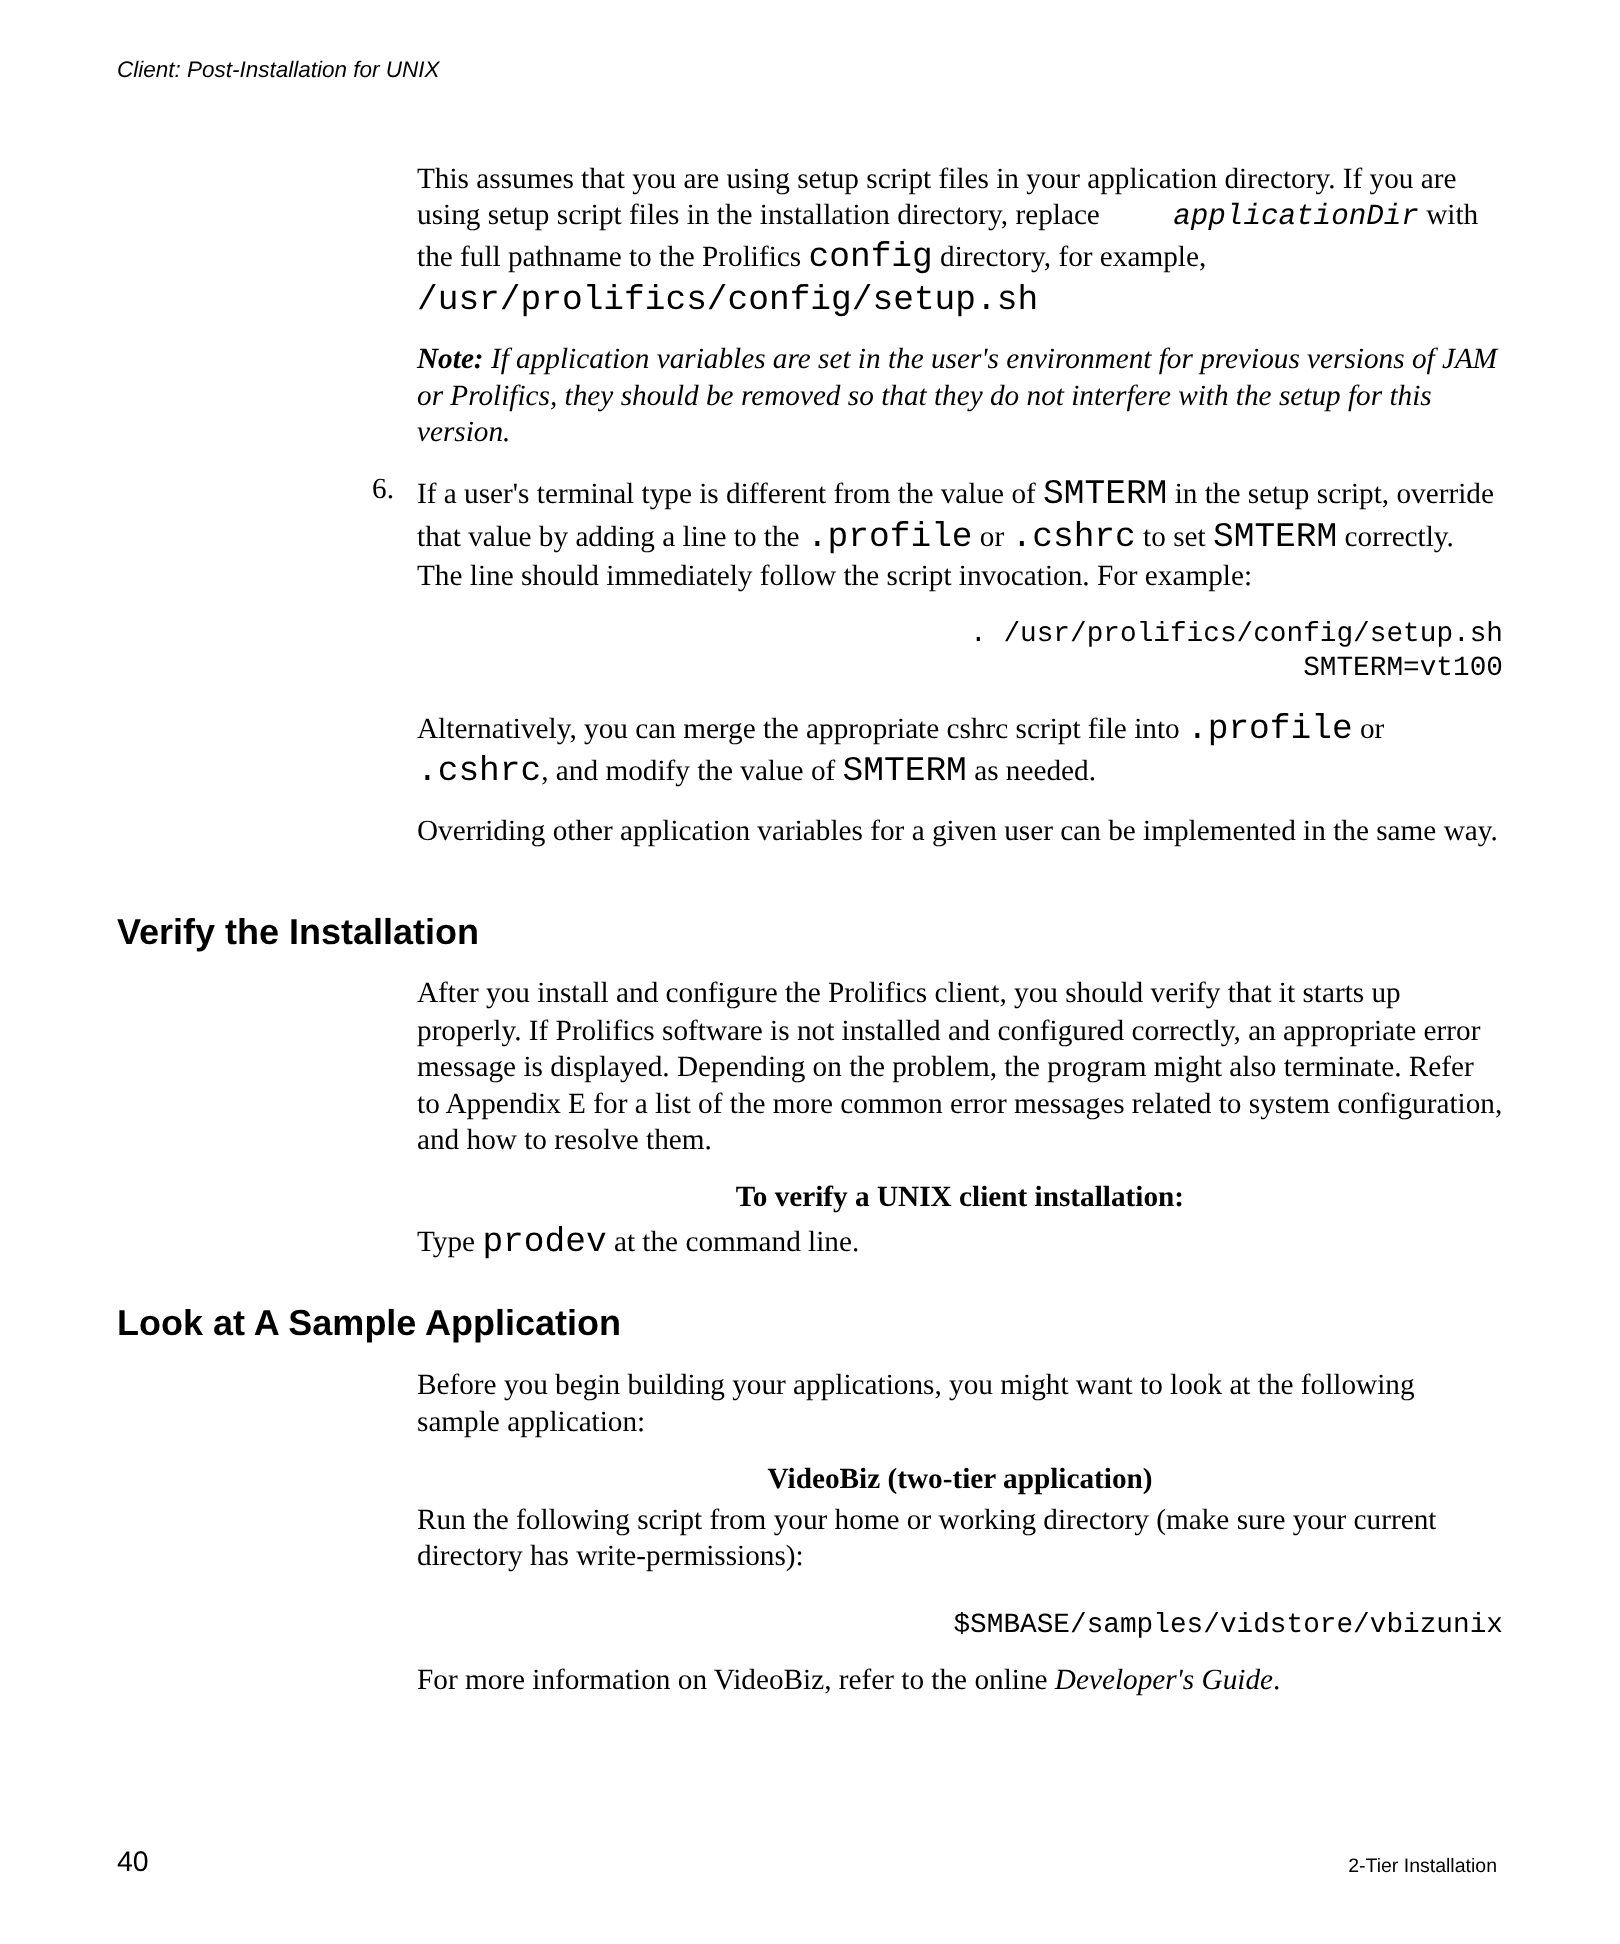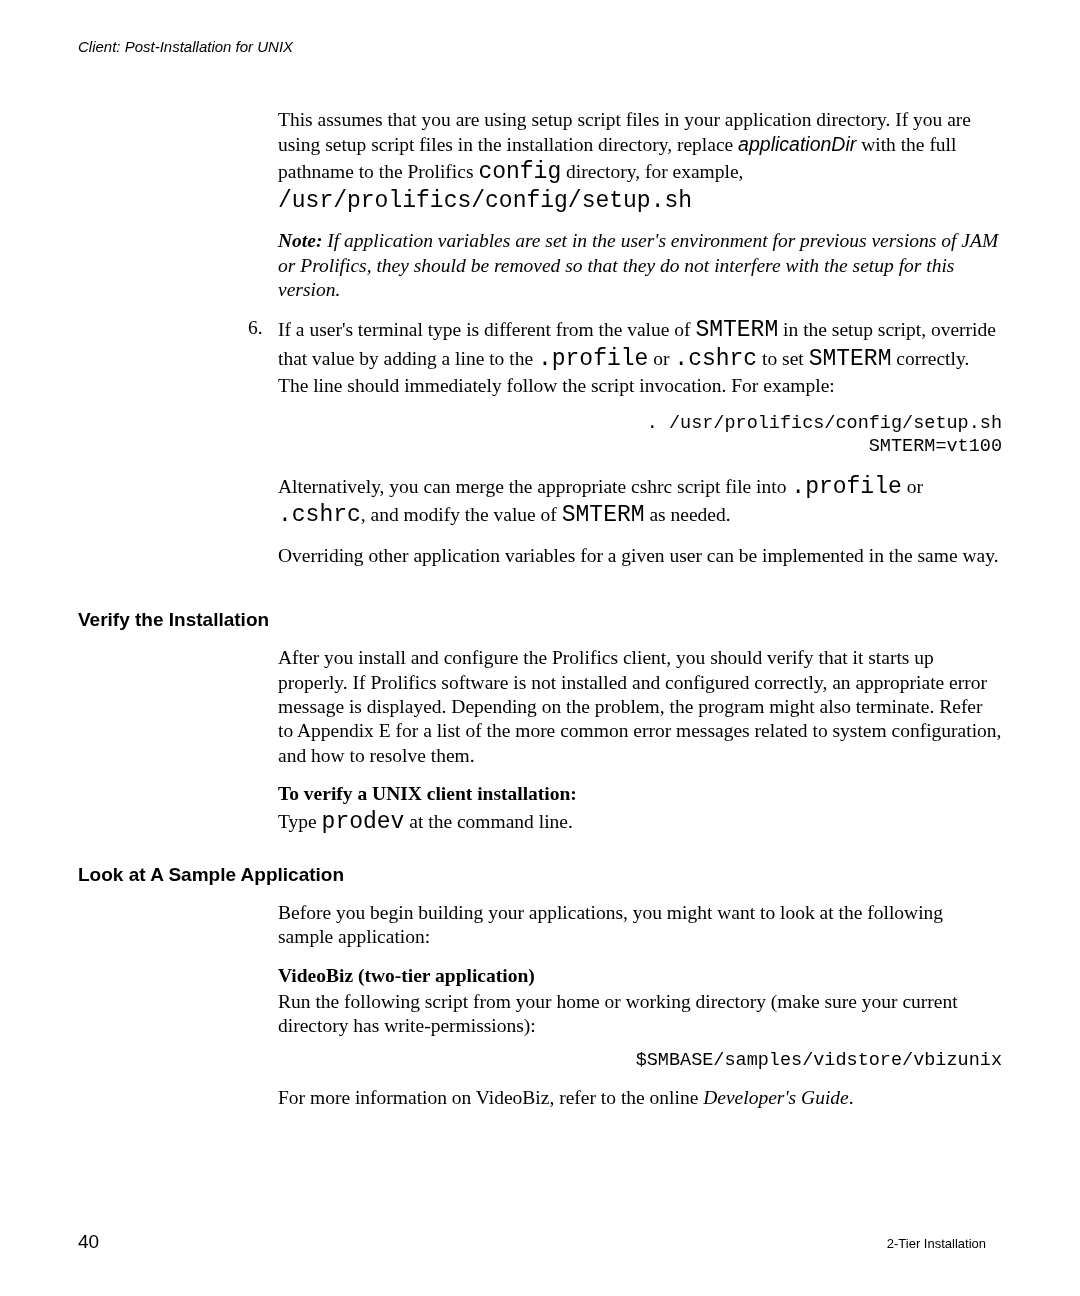--- a/index.html
+++ b/index.html
@@ -34,22 +34,23 @@
   .p {
     margin: 0 0 14px 0;
   }
   .note {
     font-style: italic;
   }
   .note strong {
     font-weight: bold;
   }
   .sansital {
-    font-family: Liberation Sans, sans-serif;
+    font-family: Liberation Mono, monospace;
     font-style: italic;
+    margin-left: 44px;
   }
   .mono {
     font-family: Liberation Mono, monospace;
     font-size: 23px;
   }
   .ol-item {
     display: flex;
     margin-bottom: 12px;
   }
   .ol-num {
@@ -63,56 +64,57 @@
     font-family: "Courier New", Courier, monospace;
     white-space: pre;
     font-size: 18.5px;
     line-height:1.25;
     margin: 4px 0 14px 0;
     text-align: right;
   }
   h2.section {
     font-family: Arial, Helvetica, sans-serif;
     font-weight: bold;
-    font-size: 19px;
+    font-size: 24px;
     margin: 26px 0 14px 0;
   }
   .side-row {
     display: flex;
     margin-bottom: 12px;
   }
   .side-label {
     width: 200px;
     flex: 0 0 200px;
     font-family: Arial, Helvetica, sans-serif;
     font-size: 21px;
     line-height: 1.3;
     padding-right: 12px;
     color:#000;
   }
   .side-body {
     flex: 1;
   }
   .bold {
     font-weight: bold;
+    text-align: center;
   }
   .ital {
     font-style: italic;
   }
   .footer-left {
     position: absolute;
     bottom: 42px;
     left: 78px;
     font-family: Arial, Helvetica, sans-serif;
     font-size: 19px;
   }
   .footer-right {
     position: absolute;
     bottom: 44px;
-    right: 94px;
+    right: 82px;
     font-family: Arial, Helvetica, sans-serif;
     font-size: 13px;
   }
 </style>
 </head>
 <body>
 
 <div class="page-header">Client: Post-Installation for UNIX</div>
 
 <div class="content">
@@ -155,21 +157,21 @@
     <p class="p">
       <span>Type </span><span class="mono">prodev</span><span> at the command line.</span>
     </p>
   </div>
 
   <h2 class="section">Look at A Sample Application</h2>
 
   <div class="indent-body">
     <p class="p">Before you begin building your applications, you might want to look at the following sample application:</p>
     <p class="p bold" style="margin-bottom:2px;">VideoBiz (two-tier application)</p>
-    <p class="p" style="margin-bottom:10px;">Run the following script from your home or working directory (make sure your current directory has write-permissions):</p>
+    <p class="p" style="margin-bottom:22px;">Run the following script from your home or working directory (make sure your current directory has write-permissions):</p>
     <div class="codeblock">$SMBASE/samples/vidstore/vbizunix</div>
     <p class="p">
       <span>For more information on VideoBiz, refer to the online </span><span class="ital">Developer's Guide</span><span>.</span>
     </p>
   </div>
 
 </div>
 
 <div class="footer-left">40</div>
 <div class="footer-right">2-Tier Installation</div>

